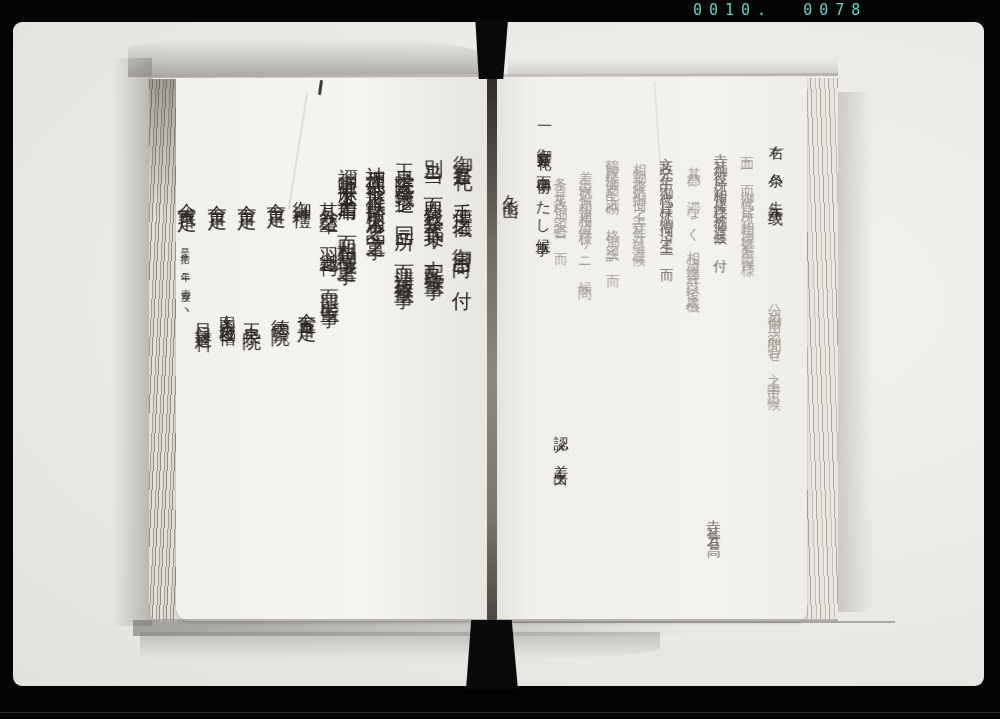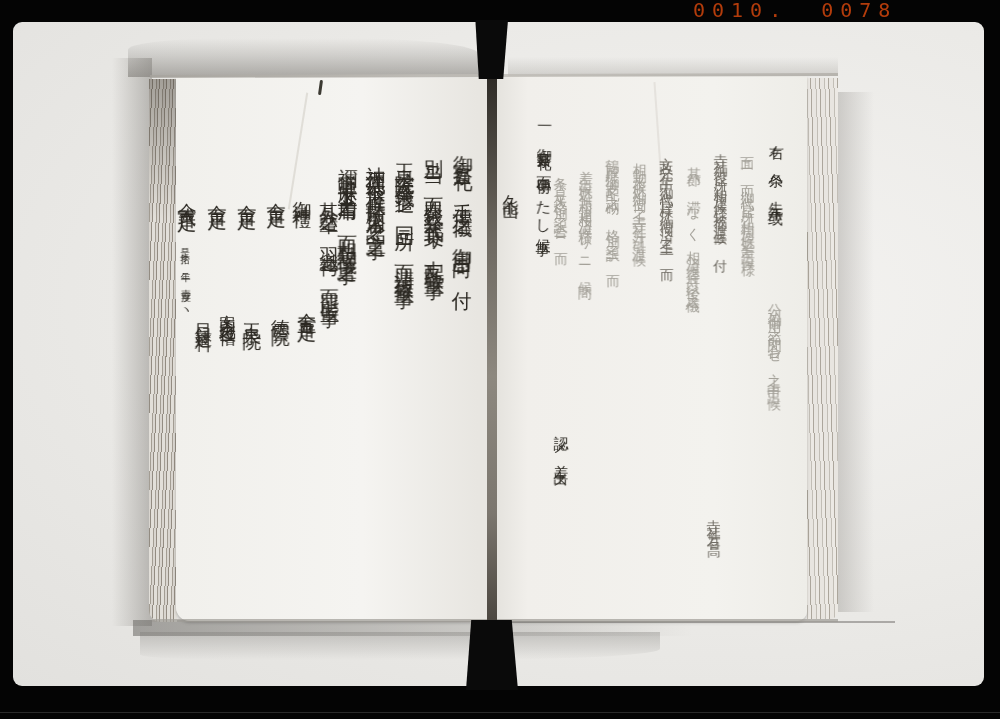--- a/index.html
+++ b/index.html
@@ -1,20 +1,20 @@
 <!DOCTYPE html>
 <html style="--ink-d: #2b2822; --ink-m: #6f6b63; --ink-f: #a3a098;"><head>
 <meta charset="utf-8">
 <style>
   html,body{margin:0;padding:0;background:#000;}
   .stage{position:relative;width:1000px;height:719px;background:#040404;overflow:hidden;
          font-family:"DejaVu Sans",sans-serif;}
   
   .counter{position:absolute;left:693px;top:0;width:220px;height:21px;line-height:21px;
-           color:#c2410c;font-family:"DejaVu Sans Mono",monospace;font-size:20px;
+           color:#5eead4;font-family:"DejaVu Sans Mono",monospace;font-size:15px;
            letter-spacing:7px;word-spacing:14px;opacity:.92;}
   
   .card{position:absolute;left:13px;top:22px;width:971px;height:664px;border-radius:9px;
         background:radial-gradient(ellipse at 72% 42%, #f4f3f1 0%, #ebeae7 55%, #e2e1de 100%);}
   .film-line{position:absolute;left:0;top:712px;width:1000px;height:1px;background:#353535;opacity:.8;}
   
   .sh{position:absolute;pointer-events:none;}
   .sh-top-left{left:128px;top:38px;width:350px;height:39px;
     background:linear-gradient(to bottom, rgba(150,148,144,0), rgba(146,144,140,.30) 45%, rgba(118,115,110,.55));
     border-radius:30% 40% 0 0;}

